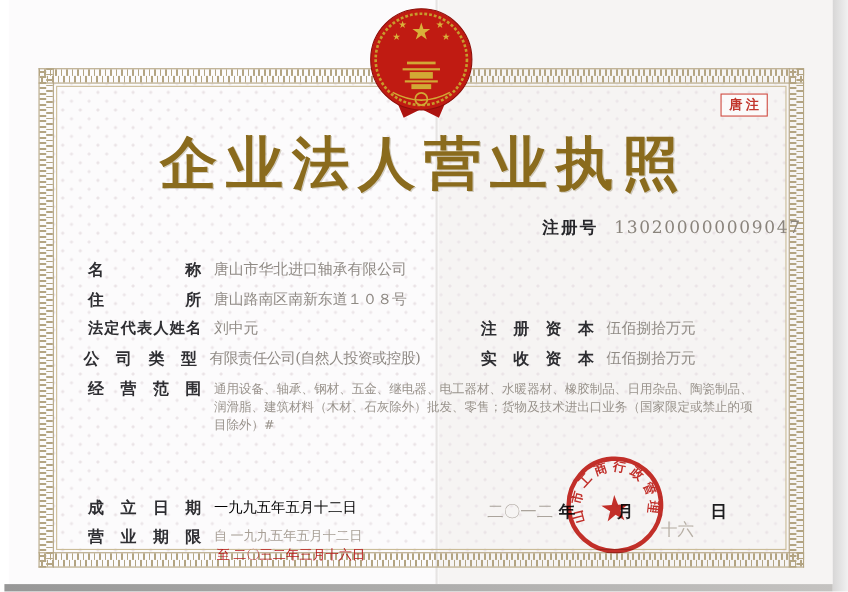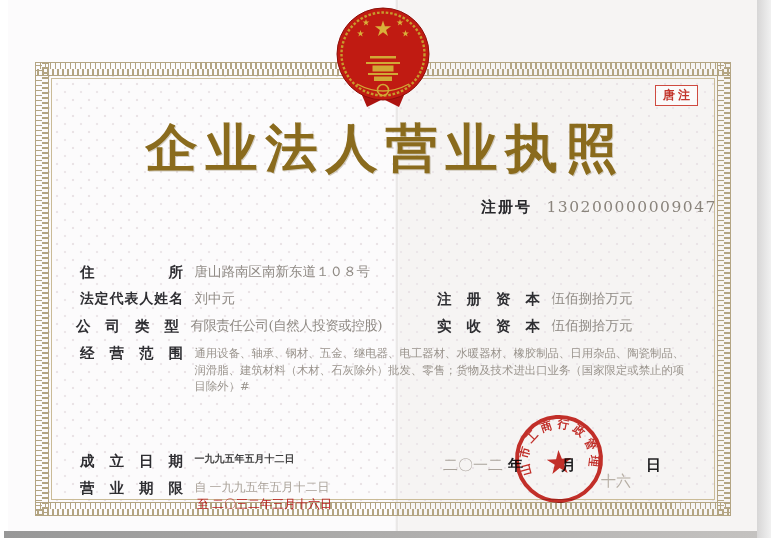--- a/index.html
+++ b/index.html
@@ -39,32 +39,32 @@
     background-size:16px 16px,16px 16px;background-position:0 0,8px 8px;}
 
   
   .corner-mark{position:absolute;left:655px;top:85px;border:1.5px solid #cf4a40;color:#c2352c;
     font-size:12px;font-weight:bold;letter-spacing:3px;padding:1px 4px 1px 7px;background:rgba(255,255,255,.55);}
 
   
   .title{position:absolute;left:0;top:114px;width:771px;text-align:center;
     font-family:"DejaVu Serif",serif;font-weight:900;font-size:52px;letter-spacing:8px;
     color:#8a6b1d;text-shadow:1px 1px 0 rgba(90,70,20,.25);}
-  .regno{position:absolute;left:481px;top:198px;}
+  .regno{position:absolute;left:493px;top:198px;}
   .regno .rlbl{font-weight:bold;font-size:15px;color:#26262a;letter-spacing:2px;}
   .regno .rval{font-family:"DejaVu Serif",serif;font-size:15.5px;color:#8a847c;letter-spacing:1.5px;margin-left:10px;}
 
   
   .row{position:absolute;white-space:nowrap;}
   .lbl{display:inline-block;width:103px;text-align:justify;text-align-last:justify;
     font-weight:bold;font-size:14.5px;color:#2e2e32;vertical-align:top;}
   .val{font-family:"DejaVu Serif",serif;font-size:13.5px;color:#8f8a84;margin-left:7px;vertical-align:top;}
   .val-scope{display:inline-block;width:494px;font-size:11.4px;line-height:1.45;color:#99938c;
     white-space:normal;margin-top:1px;}
-  .val-date{color:#404040;font-size:10px;font-weight:bold;}
+  .val-date{color:#000000;font-size:13px;}
   .val-term{font-size:12px;color:#a8a097;font-family:Liberation Serif, serif;}
 
   
   .idate{position:absolute;top:456px;font-size:15px;}
   .idate.bold{font-weight:bold;color:#1d1d1f;}
   .idate.faint{font-family:"DejaVu Serif",serif;color:#aba49c;}
   .idate.fainter{font-family:"DejaVu Serif",serif;color:#b7afa5;margin-top:16px;}
 
   .emblem{position:absolute;left:329px;top:4px;z-index:3;}
   .seal{position:absolute;left:513px;top:413px;z-index:4;opacity:.93;transform:rotate(-4deg);
@@ -114,20 +114,24 @@
 
   <div class="corner-mark">唐注</div>
 
   <div class="title">企业法人营业执照</div>
 
   <div class="regno">
     <span class="rlbl">注册号</span>
     <span class="rval">130200000009047</span>
   </div>
 
+  <div class="row" style="left:80px;top:236px;">
+    <span class="lbl">名称</span>
+    <span class="val">唐山市华北进口轴承有限公司</span>
+  </div>
   <div class="row" style="left:80px;top:263px;">
     <span class="lbl">住所</span>
     <span class="val">唐山路南区南新东道１０８号</span>
   </div>
   <div class="row" style="left:80px;top:290px;">
     <span class="lbl" style="font-size:13.8px;">法定代表人姓名</span>
     <span class="val">刘中元</span>
   </div>
   <div class="row" style="left:437px;top:290px;">
     <span class="lbl">注册资本</span>

